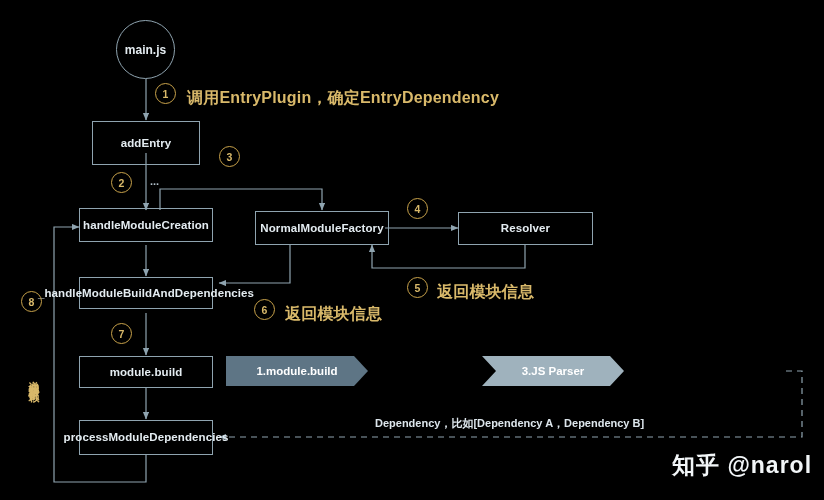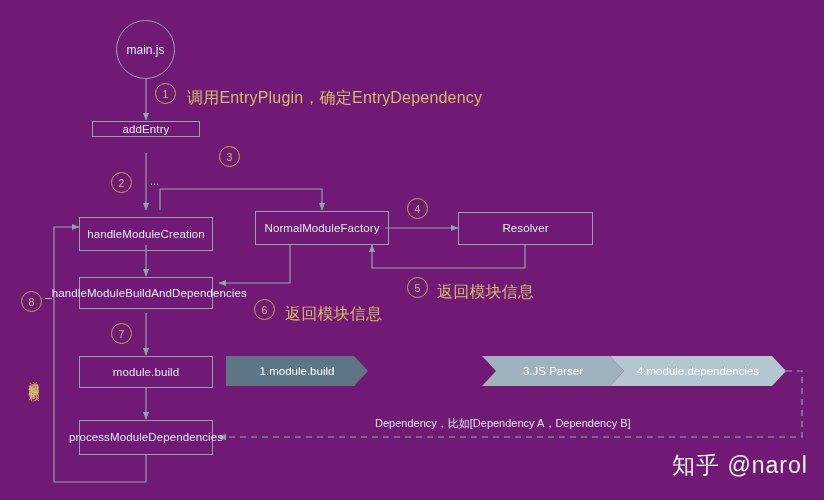--- a/index.html
+++ b/index.html
@@ -4,23 +4,24 @@
 <style>
   html, body {
     margin: 0;
     padding: 0;
     background: #2d3b44;
   }
   #canvas {
     position: relative;
     width: 824px;
     height: 500px;
-    background: #701a75;
+    background: #000000;
     font-family: "Liberation Sans", "DejaVu Sans", sans-serif;
     overflow: hidden;
+    font-weight: bold;
   }
   #svg-layer {
     position: absolute;
     left: 0; top: 0;
     width: 824px;
     height: 500px;
   }
   .node-box {
     position: absolute;
     box-sizing: border-box;
@@ -148,23 +149,23 @@
       <path d="M146,454 L146,482 L54,482 L54,227 L79,227" marker-end="url(#arw)"></path>
     </g>
 
     <g stroke="#8fa4b0" stroke-width="1.2" fill="none" stroke-dasharray="6 5">
       <path d="M786,371 L802,371 L802,437 L219,437" marker-end="url(#arw-dash)"></path>
     </g>
   </svg>
 
   <div class="node-circle" style="left:116px; top:20px; width:59px; height:59px;">main.js</div>
 
-  <div class="node-box" style="left:92px; top:121px; width:108px; height:16px;">addEntry</div>
-
-  <div class="node-box" style="left:79px; top:217px; width:134px; height:34px;">handleModuleCreation</div>
+  <div class="node-box" style="left:92px; top:121px; width:108px; height:44px;">addEntry</div>
+
+  <div class="node-box" style="left:79px; top:208px; width:134px; height:34px;">handleModuleCreation</div>
 
   <div class="node-box" style="left:255px; top:211px; width:134px; height:34px;">NormalModuleFactory</div>
 
   <div class="node-box" style="left:458px; top:212px; width:135px; height:33px;">Resolver</div>
 
   <div class="node-box" style="left:79px; top:277px; width:134px; height:32px; padding:0 6px;">_handleModuleBuildAndDependencies</div>
 
   <div class="node-box" style="left:79px; top:420px; width:134px; height:35px; padding:0 6px;">processModuleDependencies</div>
 
   <div class="node-box" style="left:79px; top:356px; width:134px; height:32px;">module.build</div>
@@ -190,21 +191,18 @@
 
   <div class="step-badge" style="left:21px; top:291px;">8</div>
   <div class="step-label-vertical" style="left:26px; top:323px; height:110px;">递归解析依赖</div>
 
   <div class="chevron chev-clip-first" style="left:226px; top:356px; width:142px; background:#5e7585;">
     <span>1.module.build</span>
   </div>
   <div class="chevron chev-clip-mid" style="left:482px; top:356px; width:142px; background:#9fb2bd;">
     <span>3.JS Parser</span>
   </div>
-  <div class="chevron chev-clip-mid" style="left:610px; top:356px; width:176px; background:#b6c6d0;">
-    <span>4.module.dependencies</span>
-  </div>
 
   <div class="dep-note" style="left:375px; top:416px;">Dependency，比如[Dependency A，Dependency B]</div>
 
   <div class="watermark" style="left:672px; top:450px;">知乎 @narol</div>
 
 </div>
 
 </body></html>

